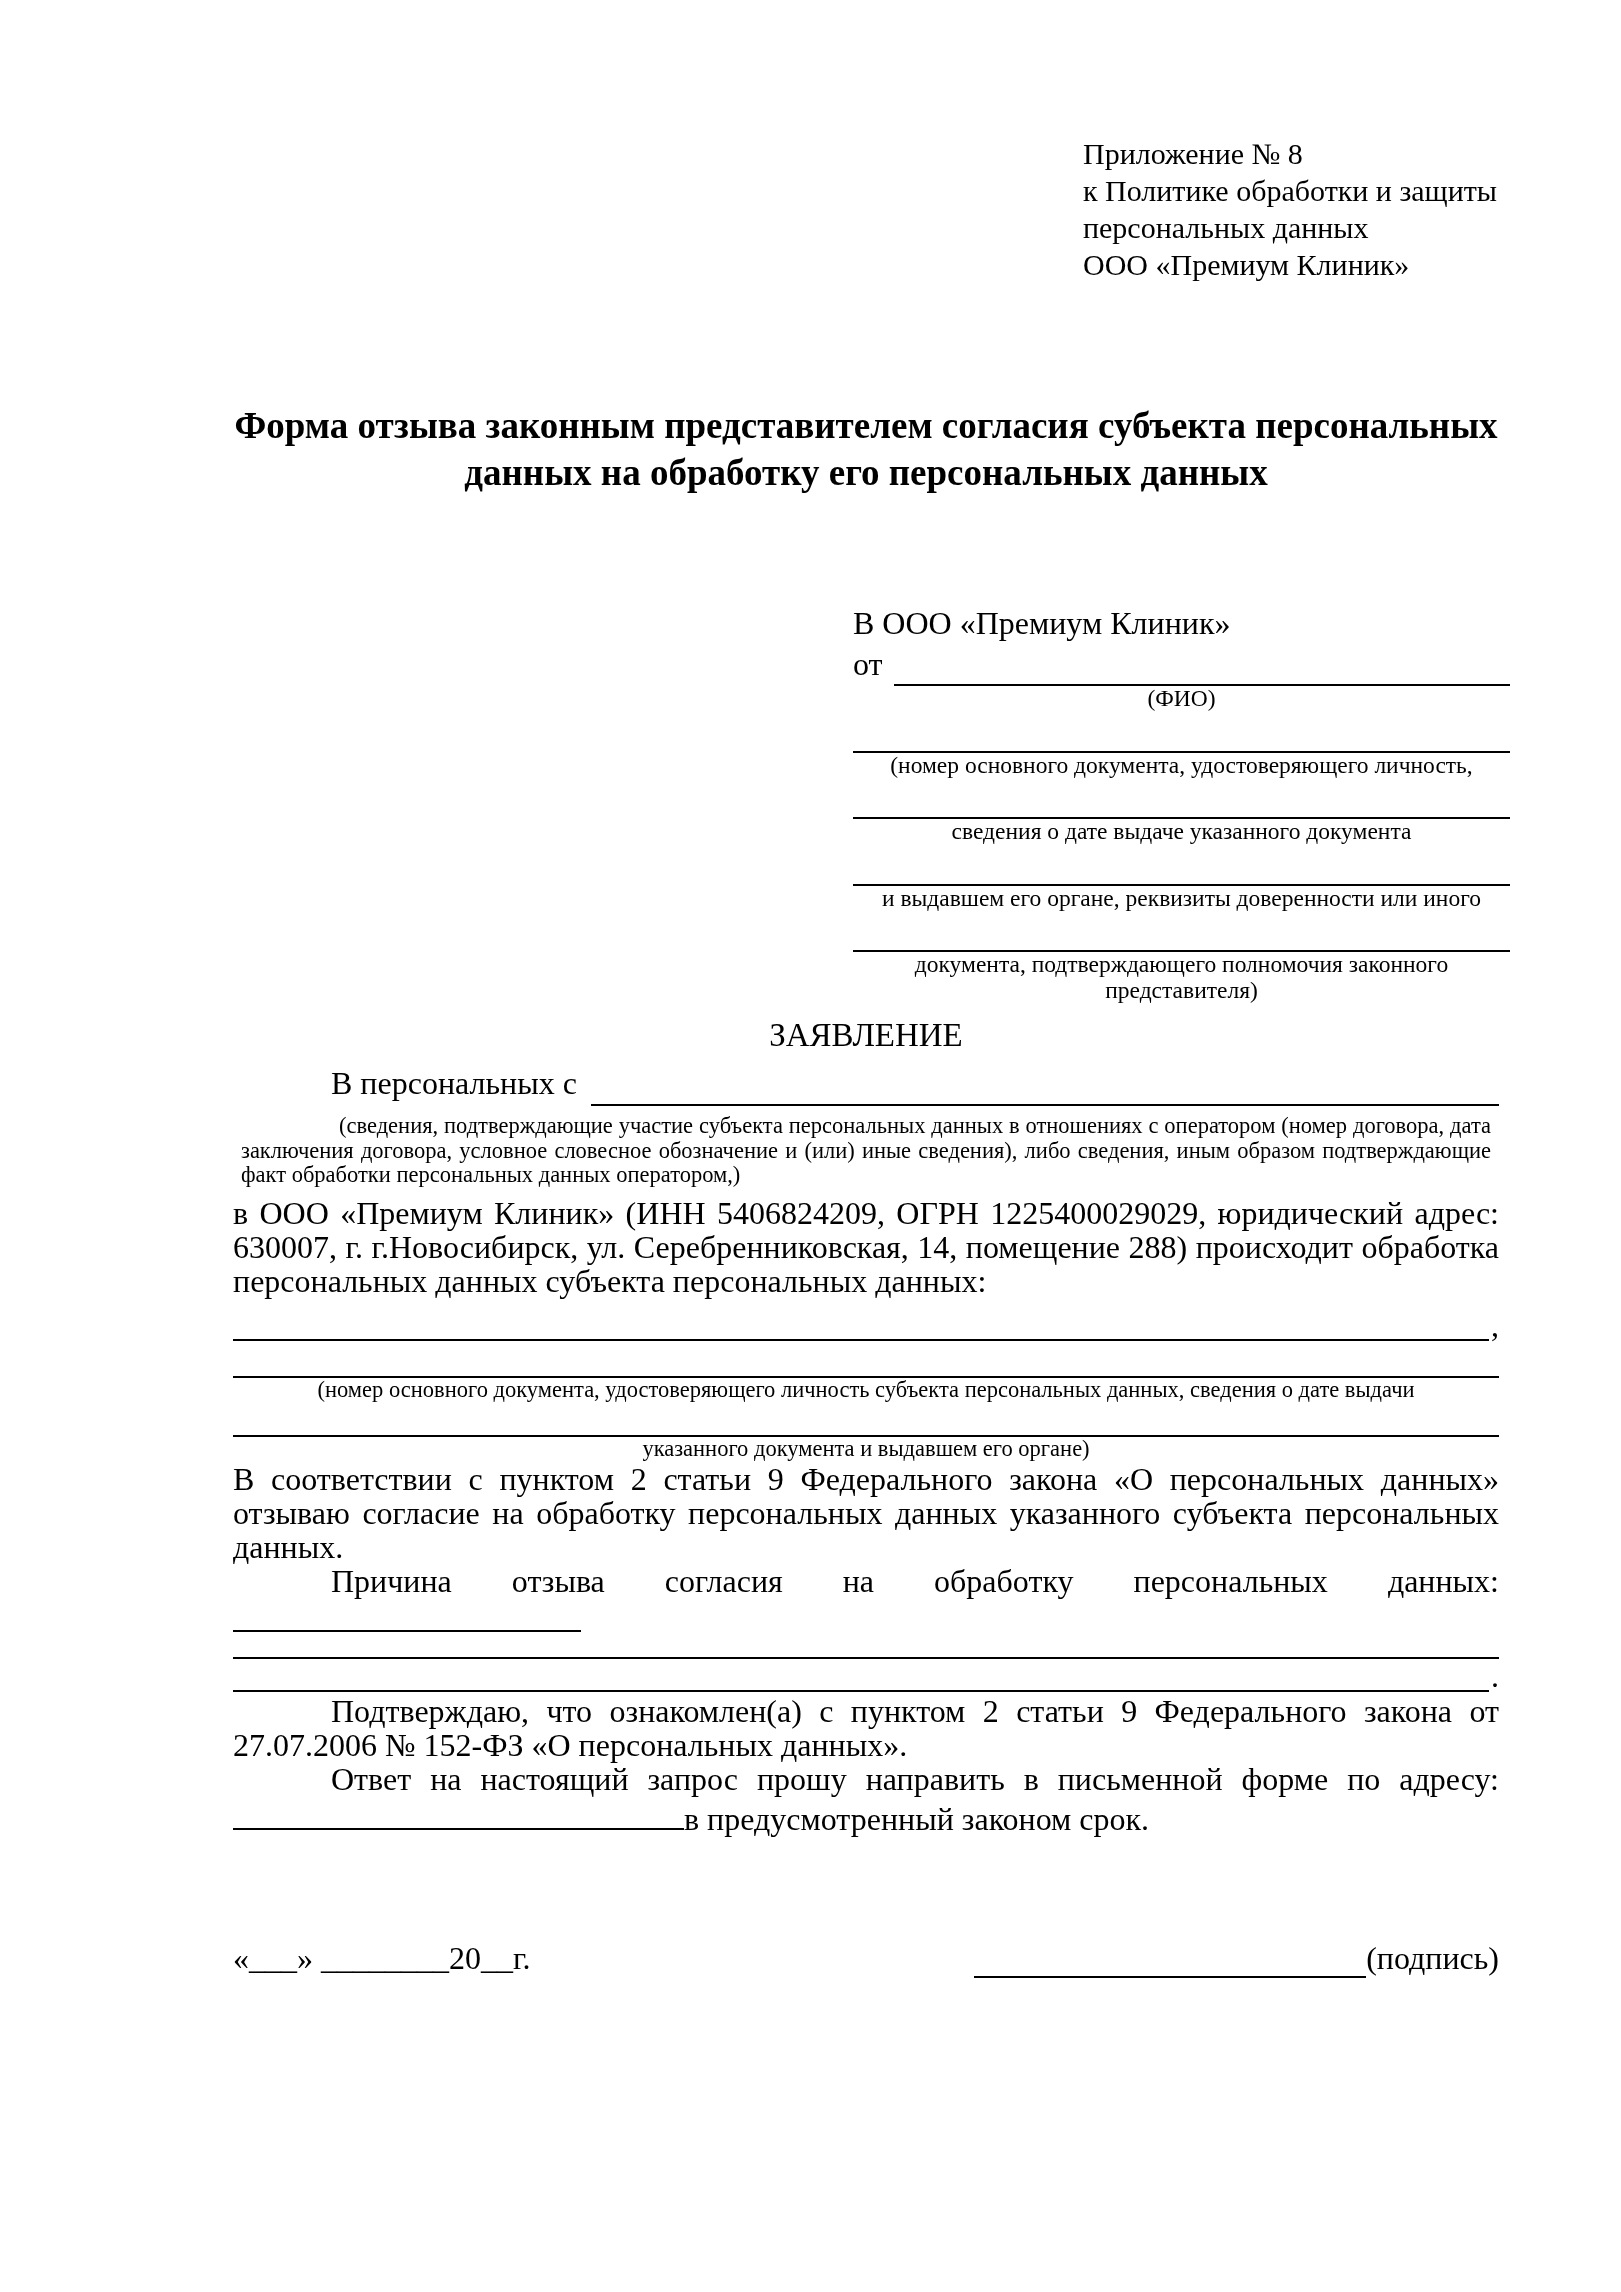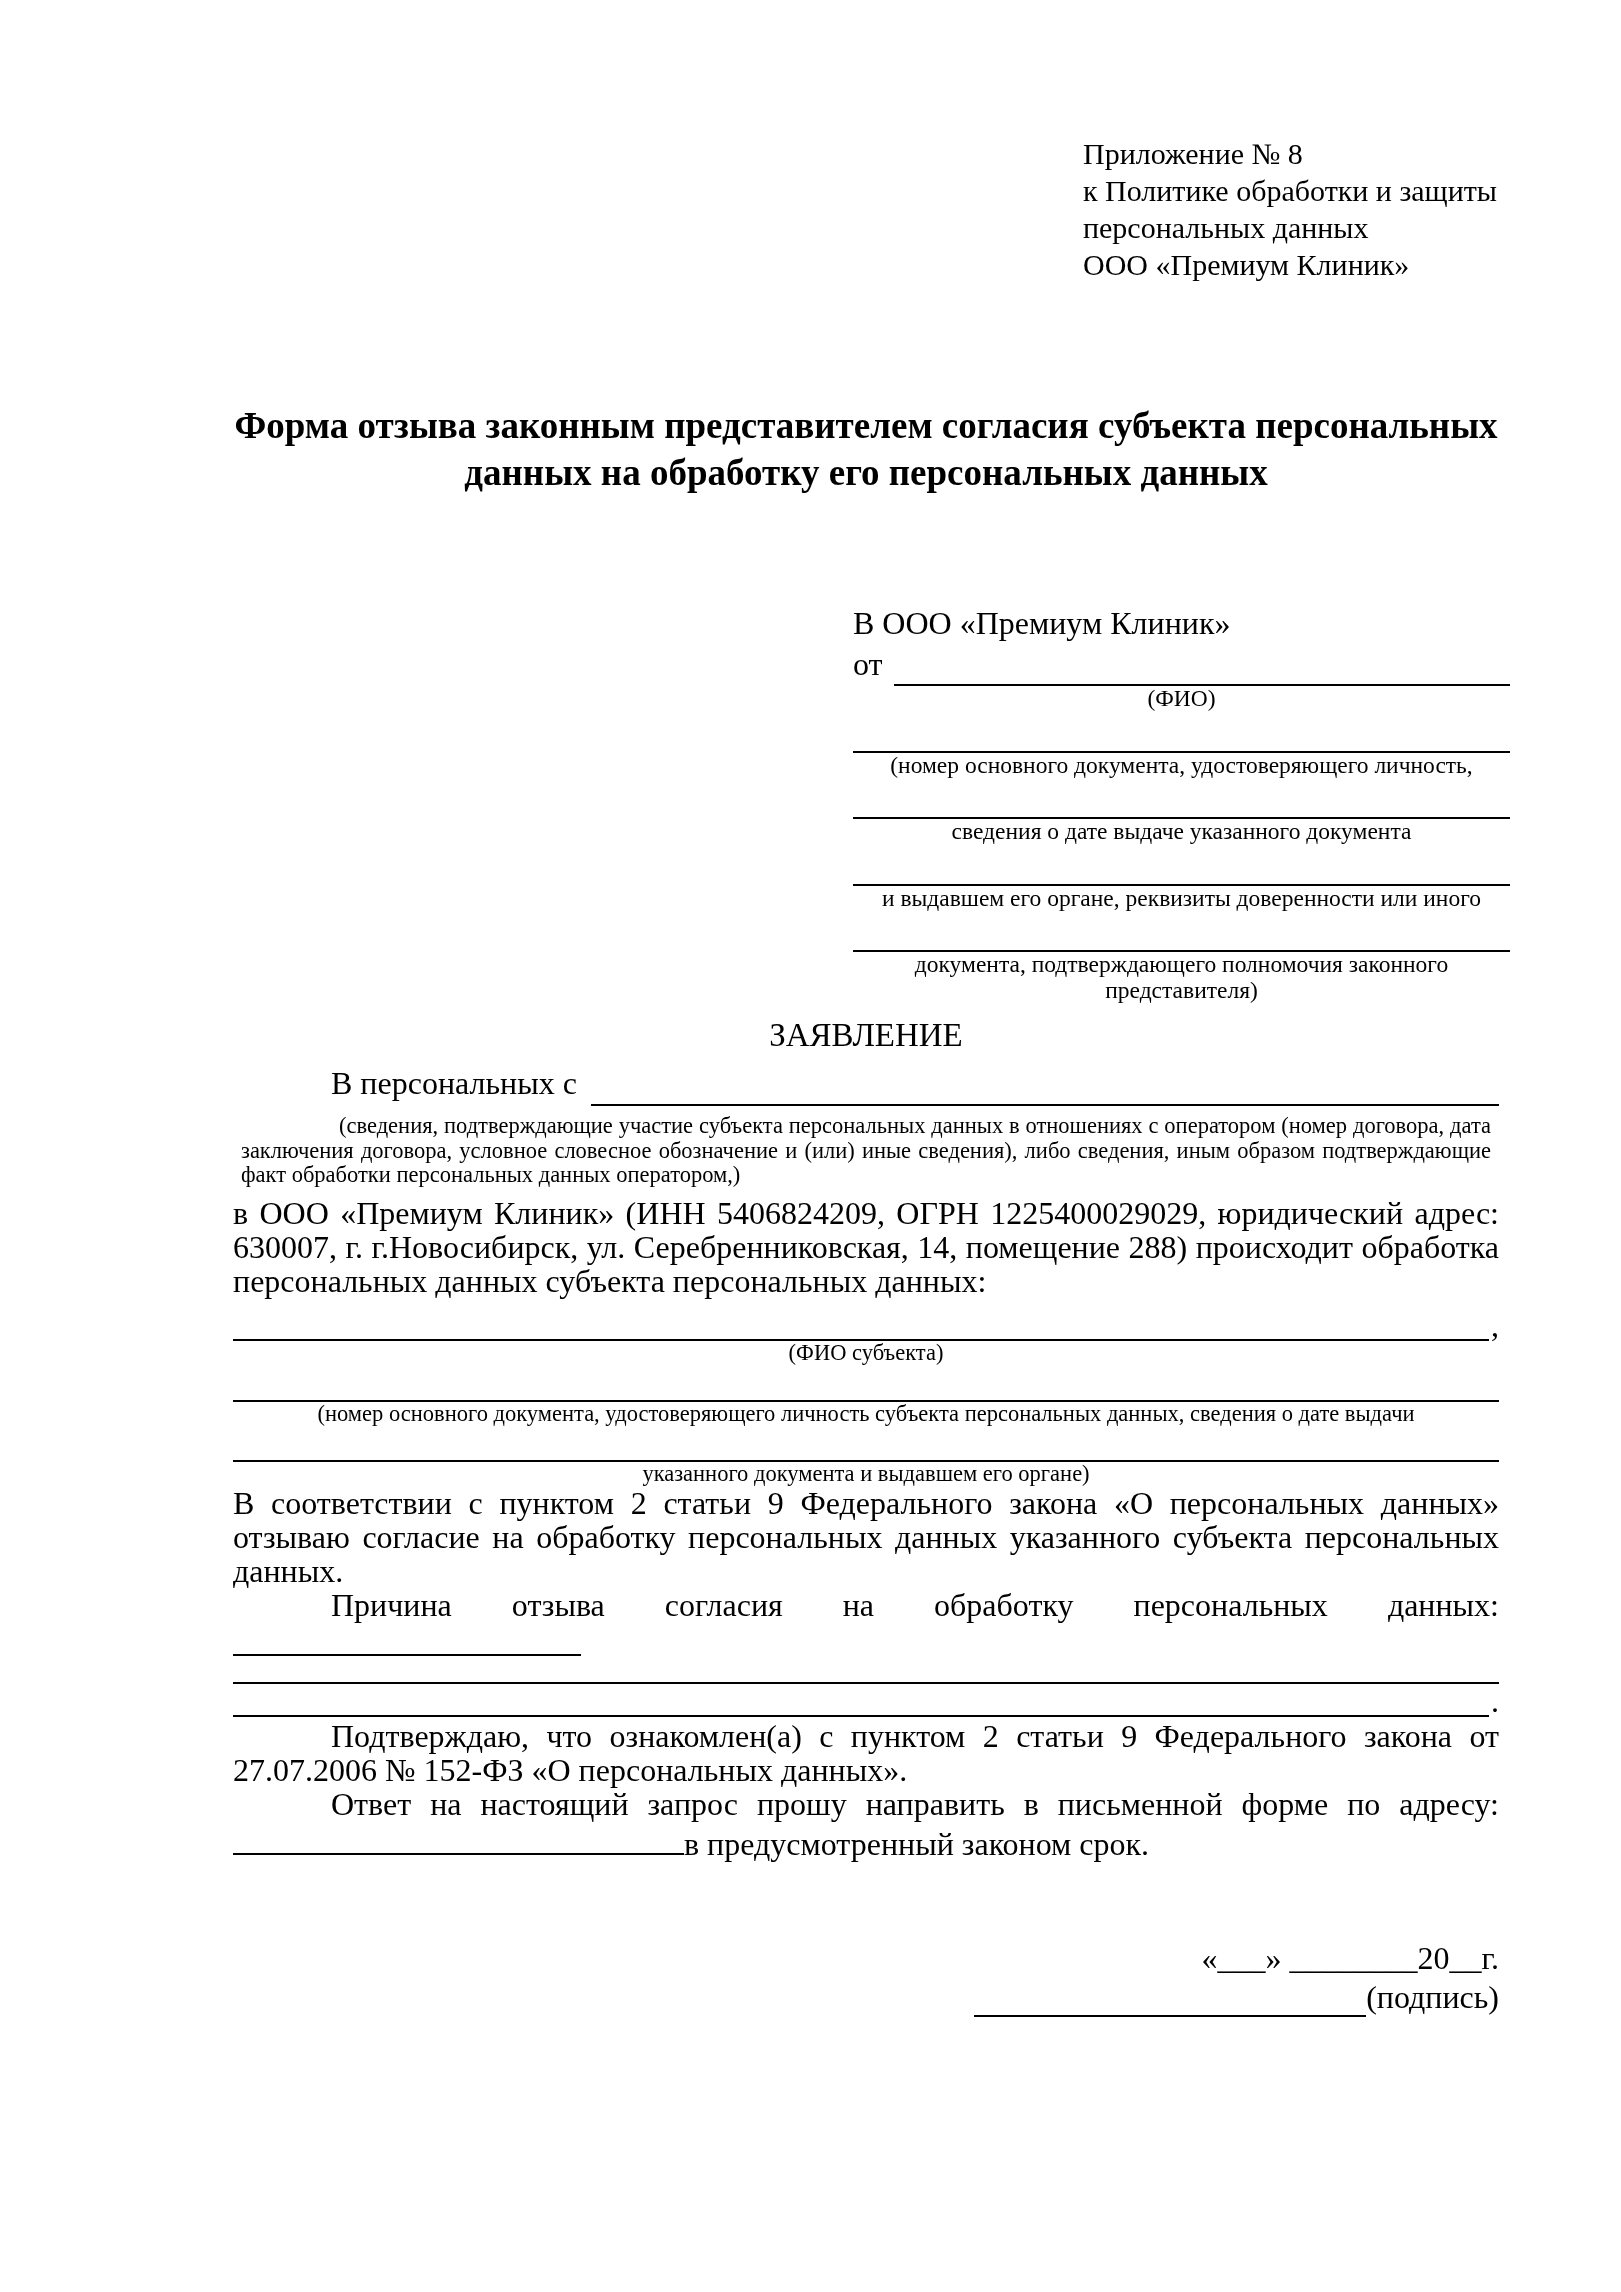--- a/index.html
+++ b/index.html
@@ -49,21 +49,21 @@
   .withdrawal{margin-top:0;}
   .inline-fill{display:inline-block;border-bottom:2px solid #000;height:1.0em;vertical-align:baseline;}
   .reason-fill{width:348px;}
   .cont-line-1{margin-top:3.9px;height:15.7px;}
   .cont-row{height:33px;}
   .confirm{margin-top:2px;}
   .addr-fill{width:451px;}
 
   
   .sec-footer{left:233px;top:1939px;width:1266px;display:flex;
-    justify-content:space-between;align-items:flex-end;font-size:32px;line-height:39px;flex-direction:column;}
+    justify-content:space-between;align-items:flex-end;font-size:32px;line-height:39px;}
   .sig-group{display:flex;align-items:flex-end;}
   .sig-fill{width:392px;border-bottom:2px solid #000;height:37px;}
 </style>
 </head>
 <body>
 
 <div class="page">
 
   <div class="abs sec-header">
     <div>Приложение № 8</div>
@@ -100,21 +100,20 @@
     </div>
     <p class="note">(сведения, подтверждающие участие субъекта персональных данных в отношениях с оператором (номер договора, дата заключения договора, условное словесное обозначение и (или) иные сведения), либо сведения, иным образом подтверждающие факт обработки персональных данных оператором,)</p>
     <p class="para">в ООО «Премиум Клиник» (ИНН 5406824209, ОГРН 1225400029029, юридический адрес: 630007, г. г.Новосибирск, ул. Серебренниковская, 14, помещение 288) происходит обработка персональных данных субъекта персональных данных:</p>
   </div>
 
   <div class="abs sec-body2">
     <div class="punct-row subject-row">
       <span class="fill"></span>
       <span class="punct">,</span>
     </div>
-    <div class="u-label">(ФИО субъекта)</div>
     <div class="fill-line doc-fill-1"></div>
     <div class="u-label">(номер основного документа, удостоверяющего личность субъекта персональных данных, сведения о дате выдачи</div>
     <div class="fill-line doc-fill-2"></div>
     <div class="u-label">указанного документа и выдавшем его органе)</div>
 
     <p class="para withdrawal">В соответствии с пунктом 2 статьи 9 Федерального закона «О персональных данных» отзываю согласие на обработку персональных данных указанного субъекта персональных данных.</p>
 
     <p class="para indent"><span>Причина отзыва согласия на обработку персональных данных:</span>
       <span class="inline-fill reason-fill"></span></p>
 

